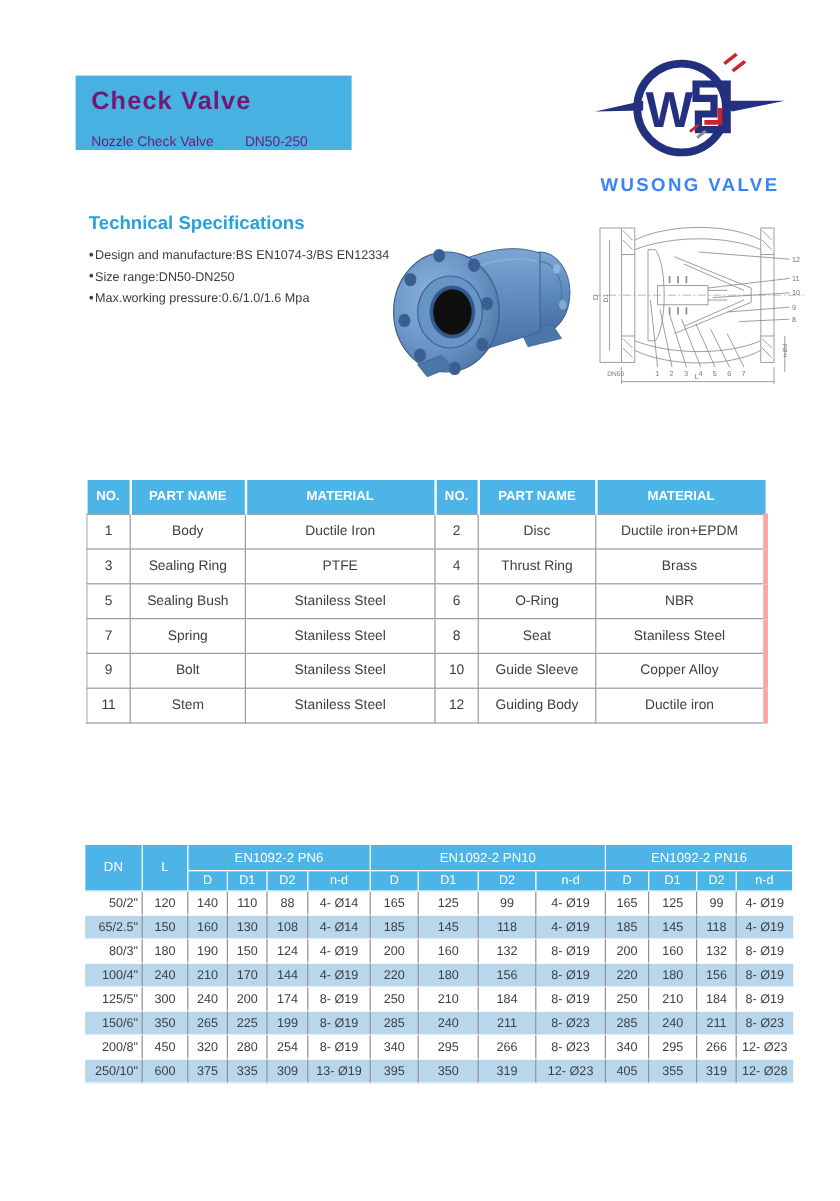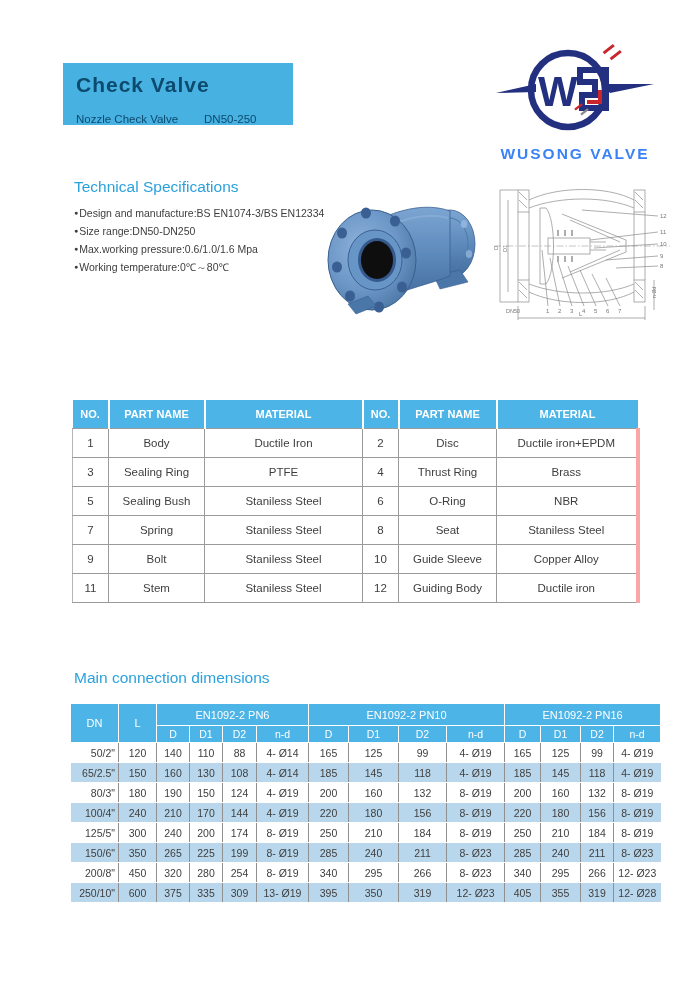--- a/index.html
+++ b/index.html
@@ -4,31 +4,31 @@
 <style>
   html,body { margin:0; padding:0; background:#e8e8e8; }
   .page {
     position:relative; width:700px; height:1001px; margin:0 auto;
     background:#ffffff; overflow:hidden;
     font-family:"Liberation Sans", sans-serif;
   }
   
   .banner {
     position:absolute; left:63px; top:63px; width:230px; height:62px;
-    background:#47b1e2; color:#0c4a6e; box-sizing:border-box; padding:10px 0 0 13px;
+    background:#47b1e2; color:#701a75; box-sizing:border-box; padding:10px 0 0 13px;
   }
   .banner-title { font-size:21px; font-weight:bold; letter-spacing:1px; }
   .banner-sub { font-size:11.5px; margin-top:16px; display:flex; gap:26px; }
 
   
   .logo { position:absolute; left:492px; top:40px; width:166px; text-align:center; }
   .brand { color:#3b82f6; font-weight:bold; font-size:15.5px; letter-spacing:2px; margin-top:1px; }
 
   
-  .sec-title { position:absolute; left:74px; color:#2ba1dc; font-size:15.5px; font-weight:normal; }
+  .sec-title { position:absolute; left:74px; color:#2ba1dc; font-size:15.5px; font-weight:bold; }
   #specs-title { top:178px; }
   #components-title { top:358px; }
   #dimensions-title { top:669px; }
 
   
   .specs { position:absolute; left:74px; top:204px; width:260px; }
   .spec-item { font-size:10.5px; color:#3d3d3d; line-height:18px; white-space:nowrap; }
   .spec-item::before { content:"●"; font-size:7px; vertical-align:2px; margin-right:1px; }
 
   
@@ -103,21 +103,20 @@
       <rect x="88" y="71" width="9" height="2.4" fill="#8a8a8a" transform="rotate(-38 92 72)"></rect>
     </svg>
     <div class="brand">WUSONG VALVE</div>
   </div>
 
   <div class="sec-title" id="specs-title">Technical Specifications</div>
   <div class="specs">
       <div class="spec-item">Design and manufacture:BS EN1074-3/BS EN12334</div>
       <div class="spec-item">Size range:DN50-DN250</div>
       <div class="spec-item">Max.working pressure:0.6/1.0/1.6 Mpa</div>
-      <div class="spec-item">Working temperature:0℃～80℃</div>
     </div>
 
   <svg class="valve-photo" width="162" height="134" viewBox="0 0 162 134">
     <defs>
       <radialGradient id="vf" cx="38%" cy="38%" r="75%">
         <stop offset="0%" stop-color="#8fb3dc"></stop>
         <stop offset="55%" stop-color="#6b96c6"></stop>
         <stop offset="100%" stop-color="#47729f"></stop>
       </radialGradient>
       <linearGradient id="vb" x1="0" y1="0" x2="0" y2="1">
@@ -307,21 +306,20 @@
           <td>11</td>
           <td>Stem</td>
           <td>Staniless Steel</td>
           <td>12</td>
           <td>Guiding Body</td>
           <td>Ductile iron</td>
         </tr>
       </tbody>
   </table>
 
-  <div class="sec-title" id="dimensions-title">Main connection dimensions</div>
   <table class="dim-table">
     <colgroup>
       <col style="width:48px">
         <col style="width:38px">
       <col style="width:33px">
         <col style="width:33px">
         <col style="width:34px">
         <col style="width:52px">
       <col style="width:40px">
         <col style="width:50px">

